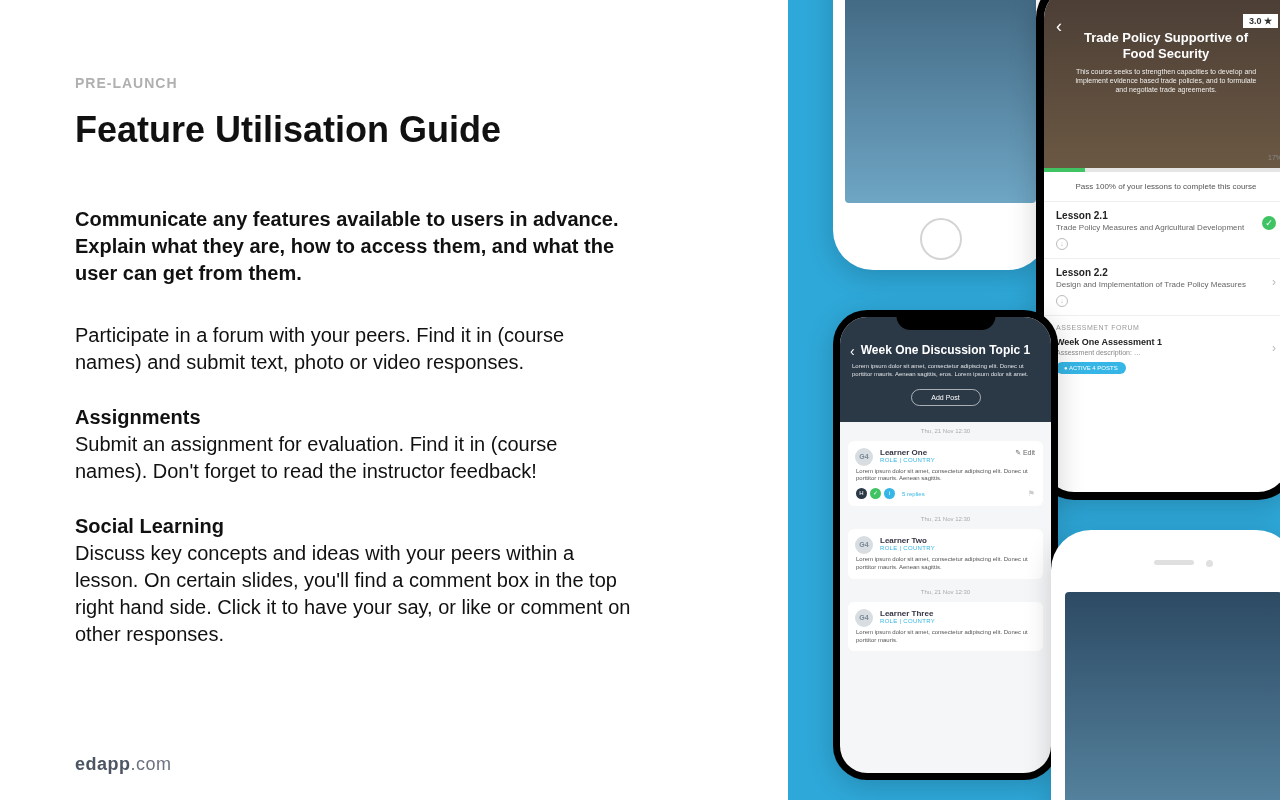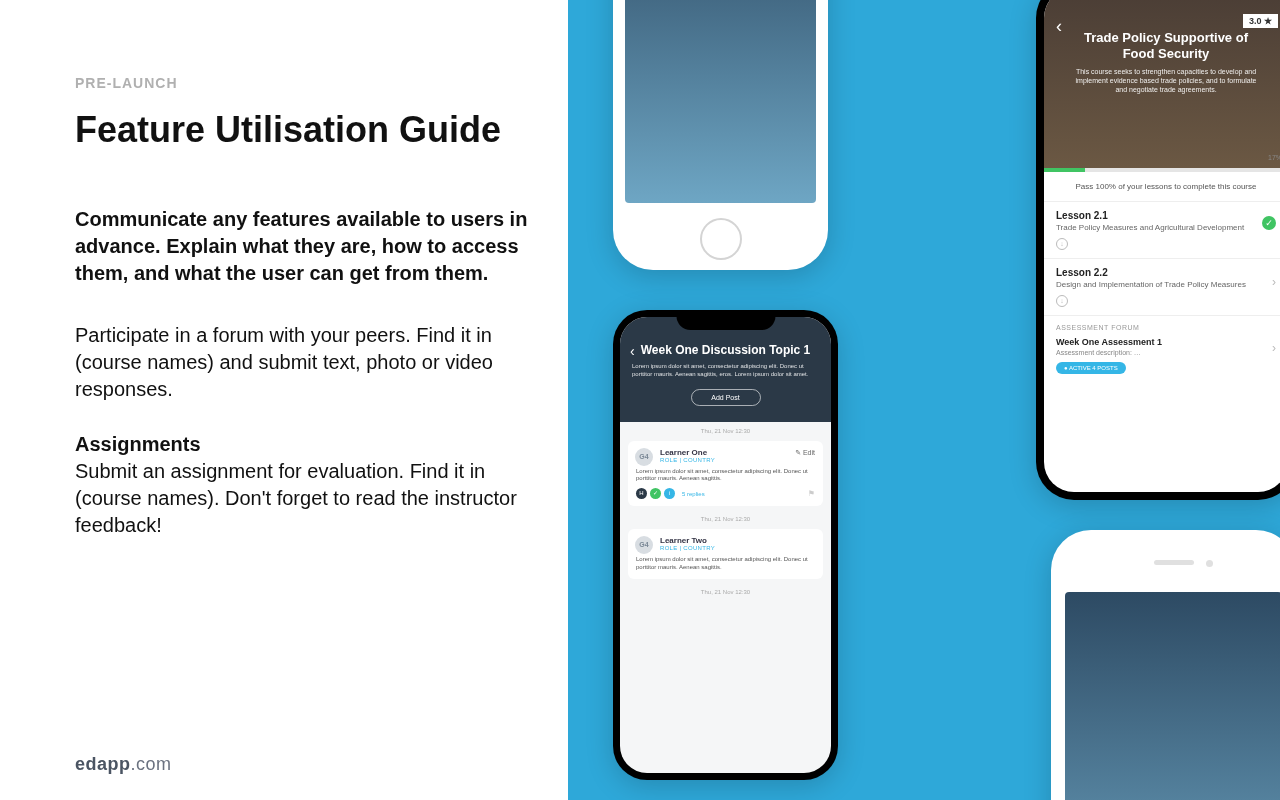--- a/index.html
+++ b/index.html
@@ -1,18 +1,18 @@
 <!DOCTYPE html>
 <html><head>
 <meta charset="utf-8">
 <style>
 *{margin:0;padding:0;box-sizing:border-box}
 body{width:1280px;height:800px;font-family:Arial,Helvetica,sans-serif;background:#fff;overflow:hidden;position:relative}
 .page{display:flex;width:100%;height:100%}
-.left{width:568px;padding:75px 20px 0 75px;position:relative}
+.left{width:788px;padding:75px 20px 0 75px;position:relative}
 .eyebrow{font-size:14px;letter-spacing:1px;color:#b0b0b0;font-weight:600;margin-bottom:18px}
 .title{font-size:36px;font-weight:800;color:#111;margin-bottom:55px}
 .intro{font-size:20px;font-weight:700;color:#111;line-height:1.35;margin-bottom:35px;max-width:560px}
 .section{margin-bottom:28px;max-width:560px}
 .section h3{font-size:20px;font-weight:700;color:#111;line-height:1.35}
 .section p{font-size:20px;font-weight:400;color:#111;line-height:1.35}
 .footer-brand{position:absolute;bottom:25px;left:75px;font-size:18px;color:#6b7280;letter-spacing:.5px}
 .footer-brand b{font-weight:700;color:#4b5563}
 .right{flex:1;background:linear-gradient(180deg,#2ea8d9 0%,#2ea8d9 100%);position:relative;overflow:hidden}
 
@@ -89,20 +89,24 @@
     <h1 class="title">Feature Utilisation Guide</h1>
     <p class="intro">Communicate any features available to users in advance. Explain what they are, how to access them, and what the user can get from them.</p>
 
     <div class="section">
       <p>Participate in a forum with your peers. Find it in (course names) and submit text, photo or video responses.</p>
     </div>
     <div class="section">
       <h3>Assignments</h3>
       <p>Submit an assignment for evaluation. Find it in (course names). Don't forget to read the instructor feedback!</p>
     </div>
+    <div class="section">
+      <h3>Social Learning</h3>
+      <p>Discuss key concepts and ideas with your peers within a lesson. On certain slides, you'll find a comment box in the top right hand side. Click it to have your say, or like or comment on other responses.</p>
+    </div>
 
     <div class="footer-brand">
       <b>edapp</b><span>.com</span>
     </div>
   </div>
 
   <div class="right">
 
     <div class="phone white p1">
       <div class="screen"></div>
@@ -174,20 +178,28 @@
         <div class="timestamp">Thu, 21 Nov 12:30</div>
         <div class="post">
           <div class="av">G4</div>
           <div class="meta">
             <div class="uname">Learner Two</div>
             <div class="urole">ROLE | COUNTRY</div>
           </div>
           <div class="body">Lorem ipsum dolor sit amet, consectetur adipiscing elit. Donec ut porttitor mauris. Aenean sagittis.</div>
         </div>
         <div class="timestamp">Thu, 21 Nov 12:30</div>
+        <div class="post">
+          <div class="av">G4</div>
+          <div class="meta">
+            <div class="uname">Learner Three</div>
+            <div class="urole">ROLE | COUNTRY</div>
+          </div>
+          <div class="body">Lorem ipsum dolor sit amet, consectetur adipiscing elit. Donec ut porttitor mauris.</div>
+        </div>
       </div>
     </div>
 
     <div class="phone white p4">
       <div class="speaker"></div>
       <div class="cam"></div>
       <div class="screen"></div>
     </div>
 
   </div>

